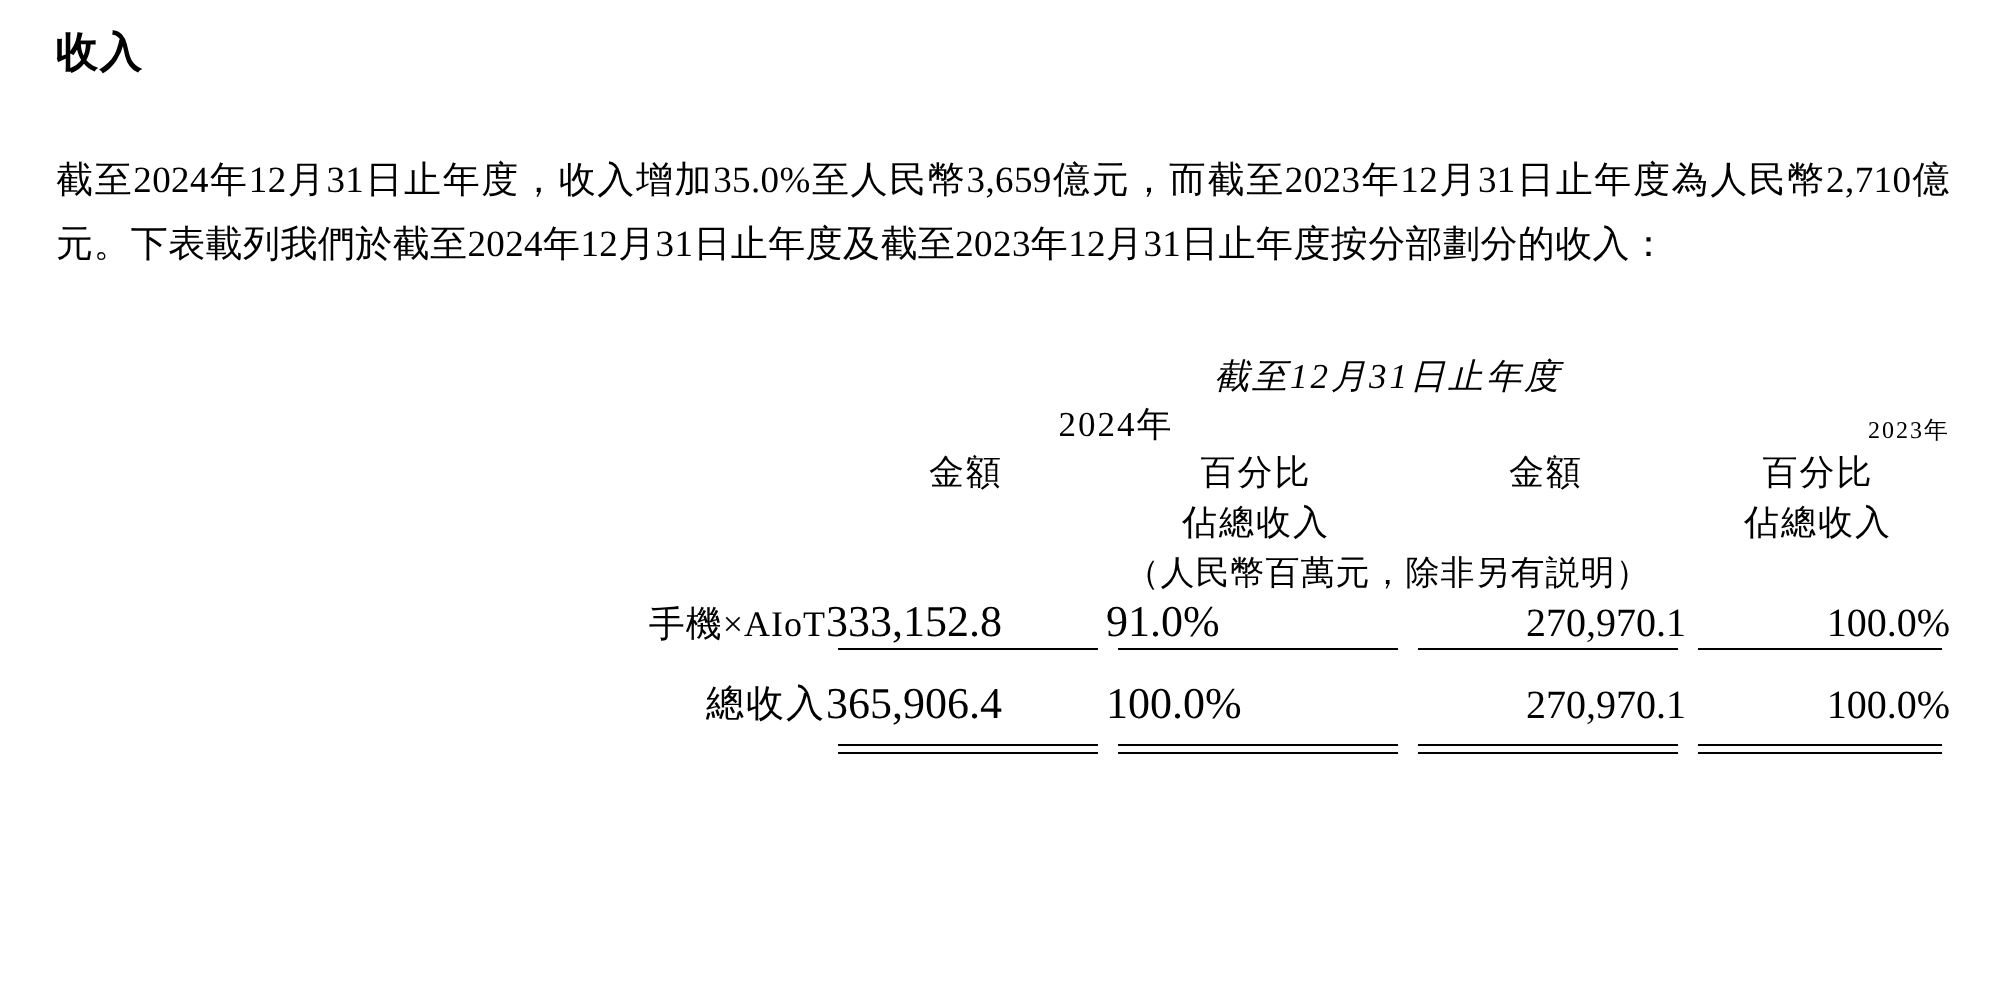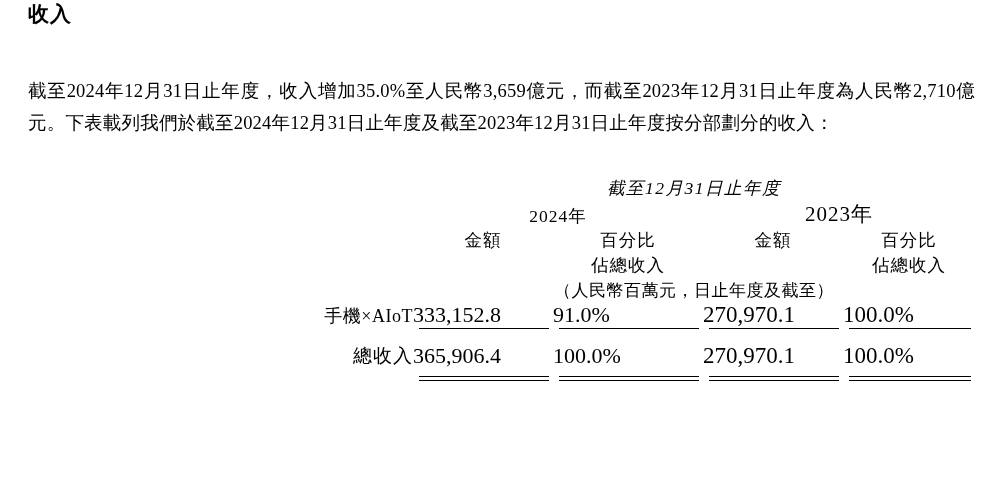--- a/index.html
+++ b/index.html
@@ -20,21 +20,21 @@
     width: 1000px;
     height: 493px;
     padding: 0;
     box-sizing: border-box;
   }
 
   
   .section-title {
     position: absolute;
     left: 28px;
-    top: 2px;
+    top: 14px;
     font-size: 21px;
     font-weight: bold;
     letter-spacing: 1px;
     line-height: 1.2;
   }
 
   
   .paragraph {
     position: absolute;
     left: 28px;
@@ -80,23 +80,23 @@
   }
   .yr-2024 {
     text-align: center;
     font-weight: bold;
     font-size: 17.5px;
     letter-spacing: 1px;
     padding-top: 6px;
     padding-bottom: 4px;
   }
   .yr-2023 {
-    text-align: center;
-    font-weight: normal;
-    font-size: 21px;
+    text-align: right;
+    font-weight: normal;
+    font-size: 12px;
     letter-spacing: 1px;
     padding-top: 6px;
     padding-bottom: 4px;
   }
   .sub-bold {
     text-align: center;
     font-weight: bold;
     font-size: 17.5px;
     letter-spacing: 1px;
     line-height: 1.45;
@@ -133,23 +133,23 @@
     padding-bottom: 2px;
   }
   .num-bold {
     font-weight: bold;
     font-size: 22px;
     padding-top: 6px;
     padding-bottom: 2px;
     padding-right: 8px;
   }
   .num-plain {
-    text-align: left;
-    font-weight: normal;
-    font-size: 23px;
+    text-align: right;
+    font-weight: normal;
+    font-size: 20px;
     padding-top: 6px;
     padding-bottom: 2px;
     padding-right: 8px;
   }
   .rule-cell {
     height: 1px;
     padding: 0;
   }
   .rule-line {
     border-top: 1px solid #000;
@@ -210,21 +210,21 @@
         </tr>
         <tr>
           <td></td>
           <td></td>
           <td class="sub-bold">佔總收入</td>
           <td></td>
           <td class="sub-plain">佔總收入</td>
         </tr>
         <tr>
           <td></td>
-          <td class="unit-note nowrap" colspan="4">（人民幣百萬元，日止年度及截至）</td>
+          <td class="unit-note nowrap" colspan="4">（人民幣百萬元，除非另有説明）</td>
         </tr>
       </thead>
       <tbody>
         <tr>
           <td class="row-label">手機×AIoT</td>
           <td class="num-bold">333,152.8</td>
           <td class="num-bold">91.0%</td>
           <td class="num-plain">270,970.1</td>
           <td class="num-plain">100.0%</td>
         </tr>

